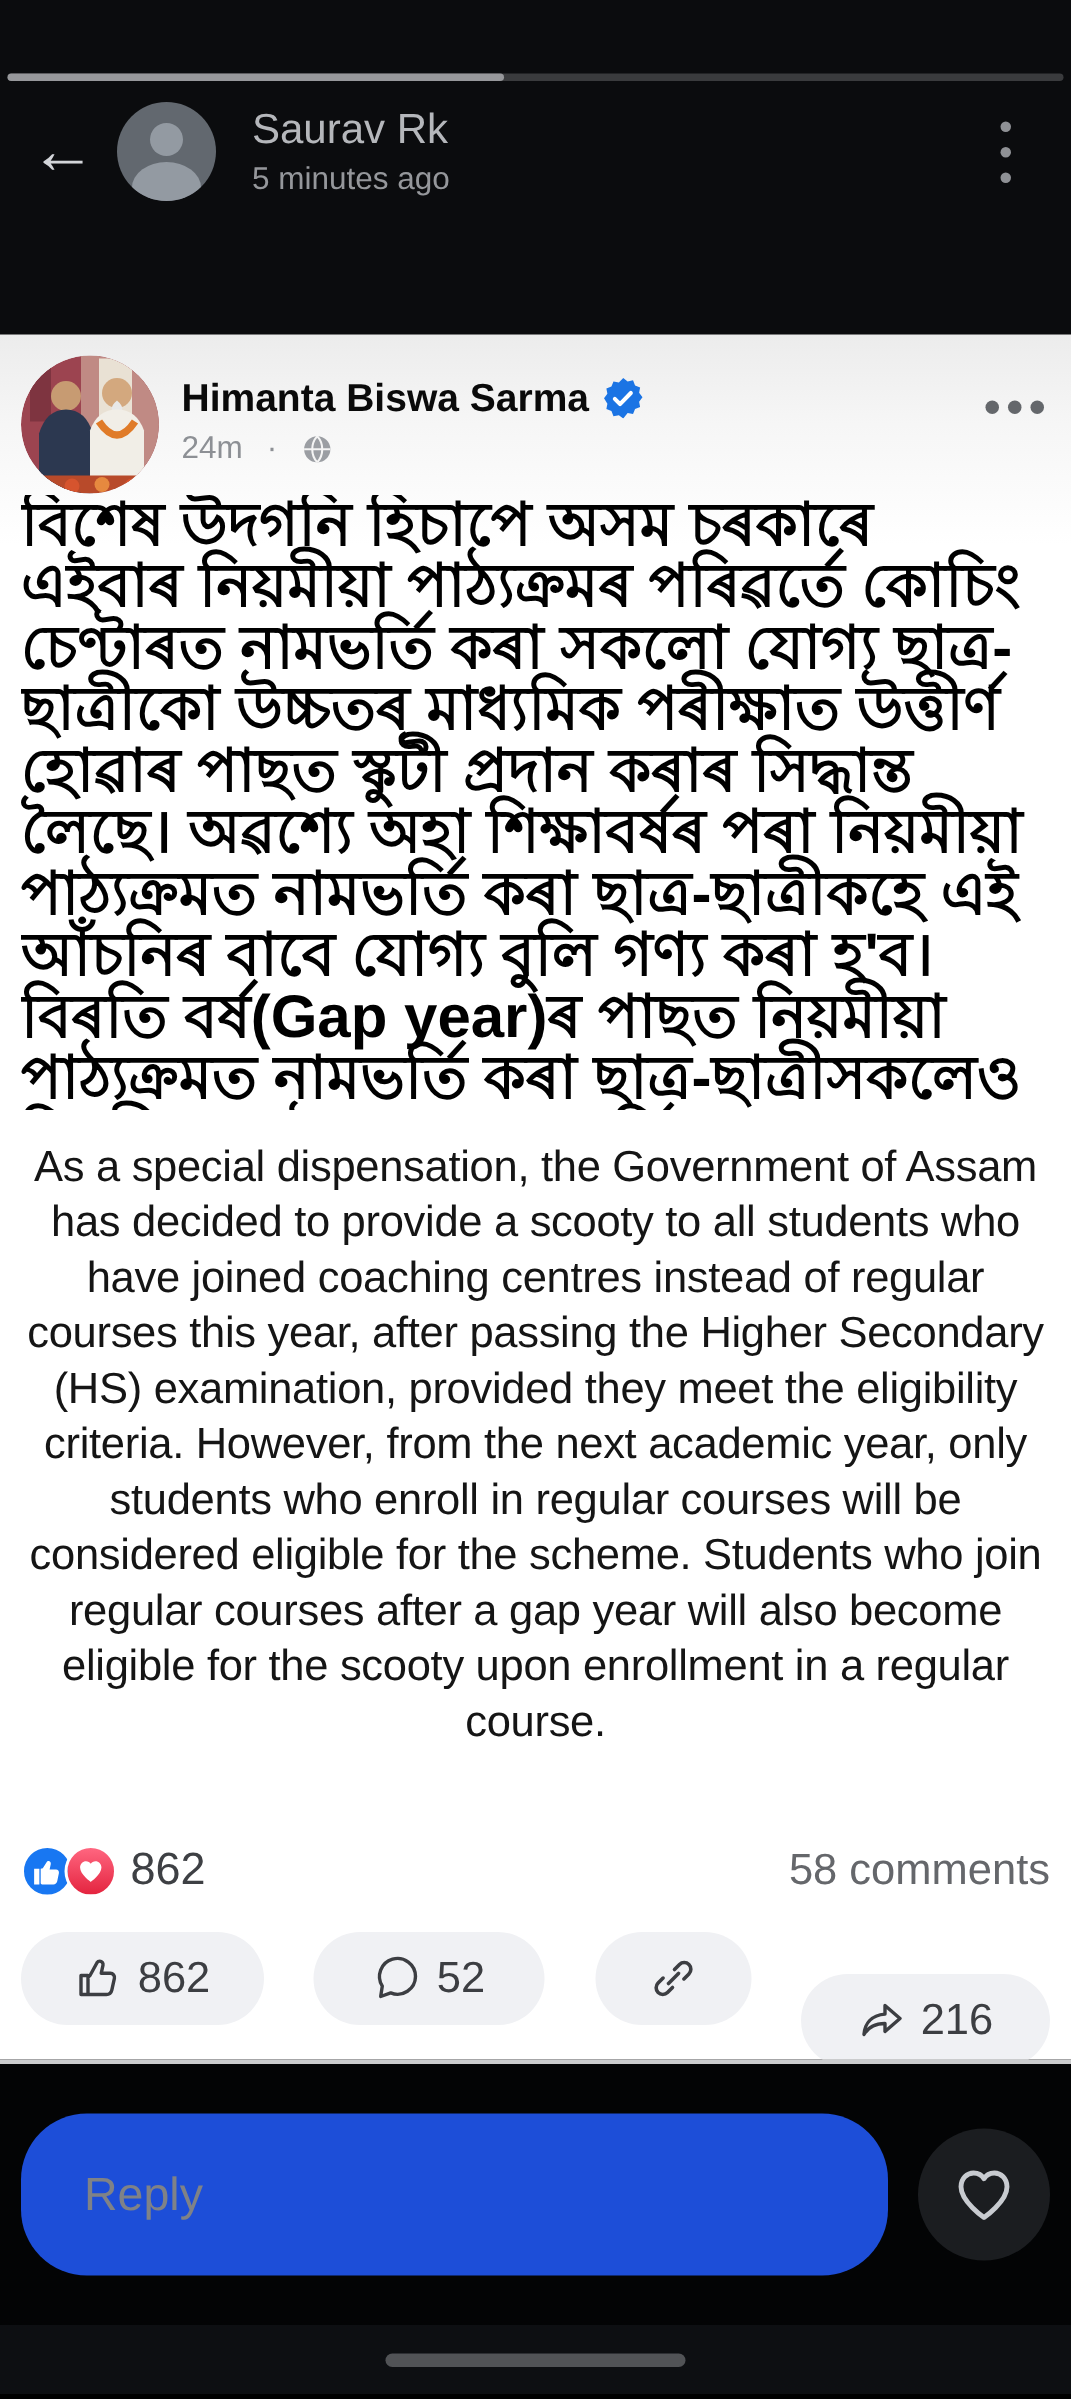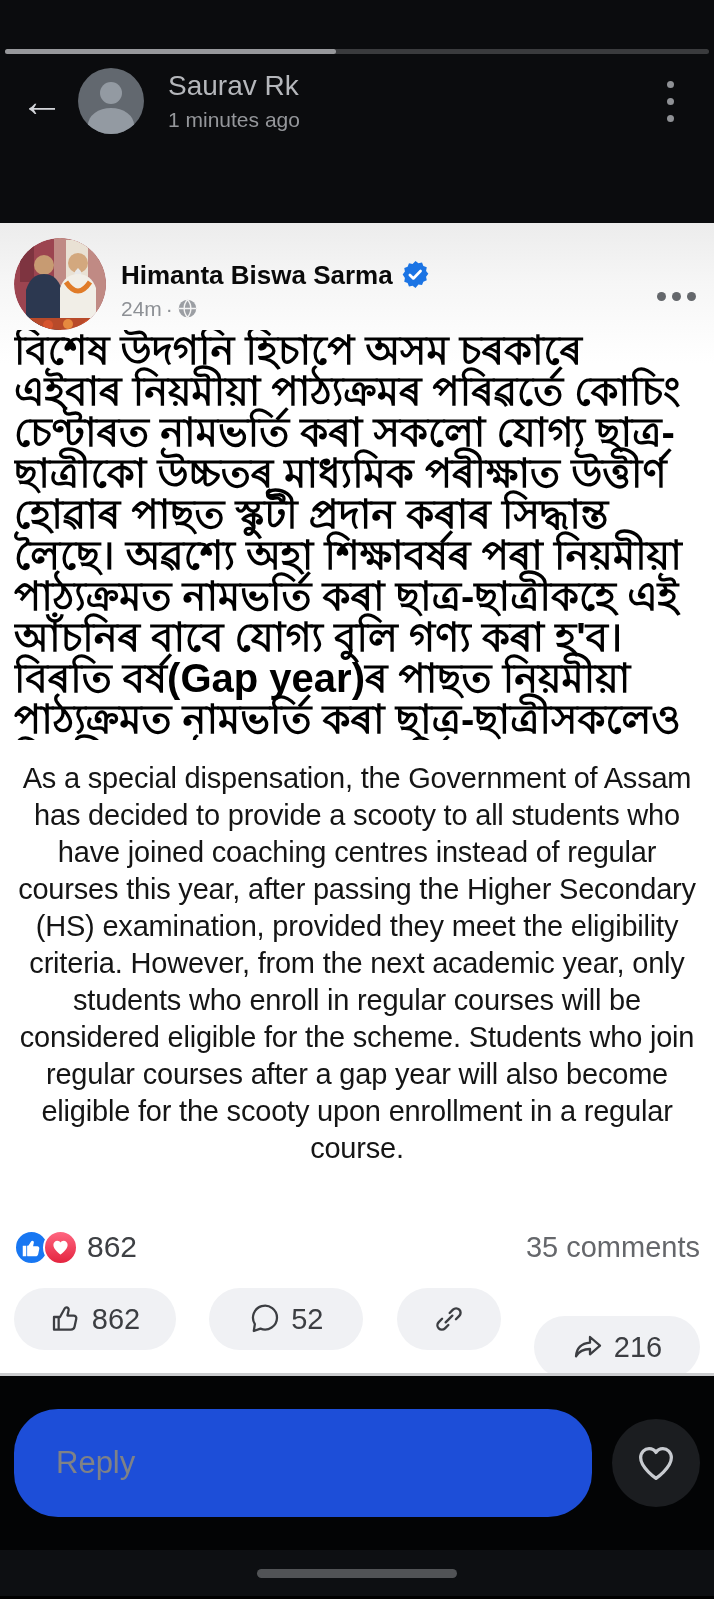--- a/index.html
+++ b/index.html
@@ -26,26 +26,26 @@
   .story-name { font-size: 28px; color: #b5b7bb; line-height: 34px; }
   .story-time { font-size: 21px; color: #95979b; line-height: 28px; margin-top: 3px; }
   .kebab-v { margin-left: auto; margin-right: 14px; display: flex; flex-direction: column;
              gap: 10px; align-items: center; padding: 6px; }
   .kebab-v i { width: 7px; height: 7px; border-radius: 50%; background: #8f9195; }
 
   
   .post-card { position: relative; height: 1153px; overflow: hidden;
                background: linear-gradient(180deg, #ececec 0px, #f6f6f6 60px, #ffffff 140px);
                border-bottom: 3px solid #cbccce; padding: 14px 14px 0 14px; }
-  .post-header { display: flex; align-items: center; height: 93px; }
+  .post-header { display: flex; align-items: flex-start; height: 93px; }
   .post-photo { width: 92px; height: 92px; border-radius: 50%; overflow: hidden; flex: 0 0 92px; }
   .post-id { margin-left: 15px; padding-top: 12px; }
   .author-line { display: flex; align-items: center; gap: 9px; }
   .author-name { font-size: 26px; font-weight: bold; color: #0a0a0a; line-height: 32px; }
-  .time-line { display: flex; align-items: center; gap: 4px; margin-top: 6px;
+  .time-line { display: flex; align-items: center; gap: 16px; margin-top: 6px;
                font-size: 21px; color: #8d9095; }
   .kebab-h { margin-left: auto; margin-top: 26px; display: flex; gap: 6px; padding: 4px; }
   .kebab-h i { width: 9px; height: 9px; border-radius: 50%; background: #64676b; }
 
   .assamese { height: 410px; overflow: hidden;
               font-size: 40px; line-height: 41px; color: #000; font-weight: 600; }
   .english { margin-top: 20px; height: 444px; overflow: hidden;
              font-size: 29px; line-height: 37px; color: #151515; letter-spacing: -0.2px; text-align: center; }
 
   .reaction-row { display: flex; align-items: center; margin-top: 24px; height: 38px; }
@@ -88,21 +88,21 @@
       <div class="progress-fill" style="width:47%"></div>
     </div>
     <div class="story-row">
       <div class="back-arrow">←</div>
       <div class="story-avatar">
         <div class="head"></div>
         <div class="body"></div>
       </div>
       <div class="story-meta">
         <div class="story-name">Saurav Rk</div>
-        <div class="story-time">1 minutes ago</div>
+        <div class="story-time">5 minutes ago</div>
       </div>
       <div class="kebab-v">
           <i></i>
           <i></i>
           <i></i>
         </div>
     </div>
   </div>
 
   <div class="post-card">
@@ -167,21 +167,21 @@
         <svg width="21" height="21" viewBox="0 0 24 24">
           <path fill="#fff" d="M2 10h4v12H2z M7 21c0 .6.5 1 1.1 1h8.6c1.4 0 2.6-1 2.9-2.4l1.3-6.2c.3-1.4-.8-2.7-2.2-2.7h-4.9l.9-4.3c.2-1.1-.6-2.2-1.7-2.2-.6 0-1.2.4-1.5.9L8.6 9.8 7 10z"></path>
         </svg>
       </div>
       <div class="rx-badge rx-love">
         <svg width="19" height="19" viewBox="0 0 24 24">
           <path fill="#fff" d="M12 21S3 14.7 3 8.9C3 5.6 5.4 3.5 8 3.5c1.7 0 3.2.9 4 2.2.8-1.3 2.3-2.2 4-2.2 2.6 0 5 2.1 5 5.4C21 14.7 12 21 12 21z"></path>
         </svg>
       </div>
       <div class="rx-count">862</div>
-      <div class="comments-count">35 comments</div>
+      <div class="comments-count">58 comments</div>
     </div>
 
     <div class="actions-row">
       <div class="action-pill pill-like">
         <svg width="32" height="32" viewBox="0 0 24 24">
           <path fill="none" stroke="#3c3e42" stroke-width="1.7" stroke-linejoin="round" d="M3 10.5h3.5V20H3z M6.5 19c0 .6.5 1 1.1 1h8.1c1.3 0 2.4-.9 2.7-2.2l1.3-5.9c.3-1.3-.7-2.5-2-2.5h-4.6l.9-4.1c.2-1-.6-2-1.6-2-.6 0-1.1.3-1.4.8l-3.5 6.4-1 .9z"></path>
         </svg>
         <span>862</span>
       </div>
       <div class="action-pill pill-comment">

